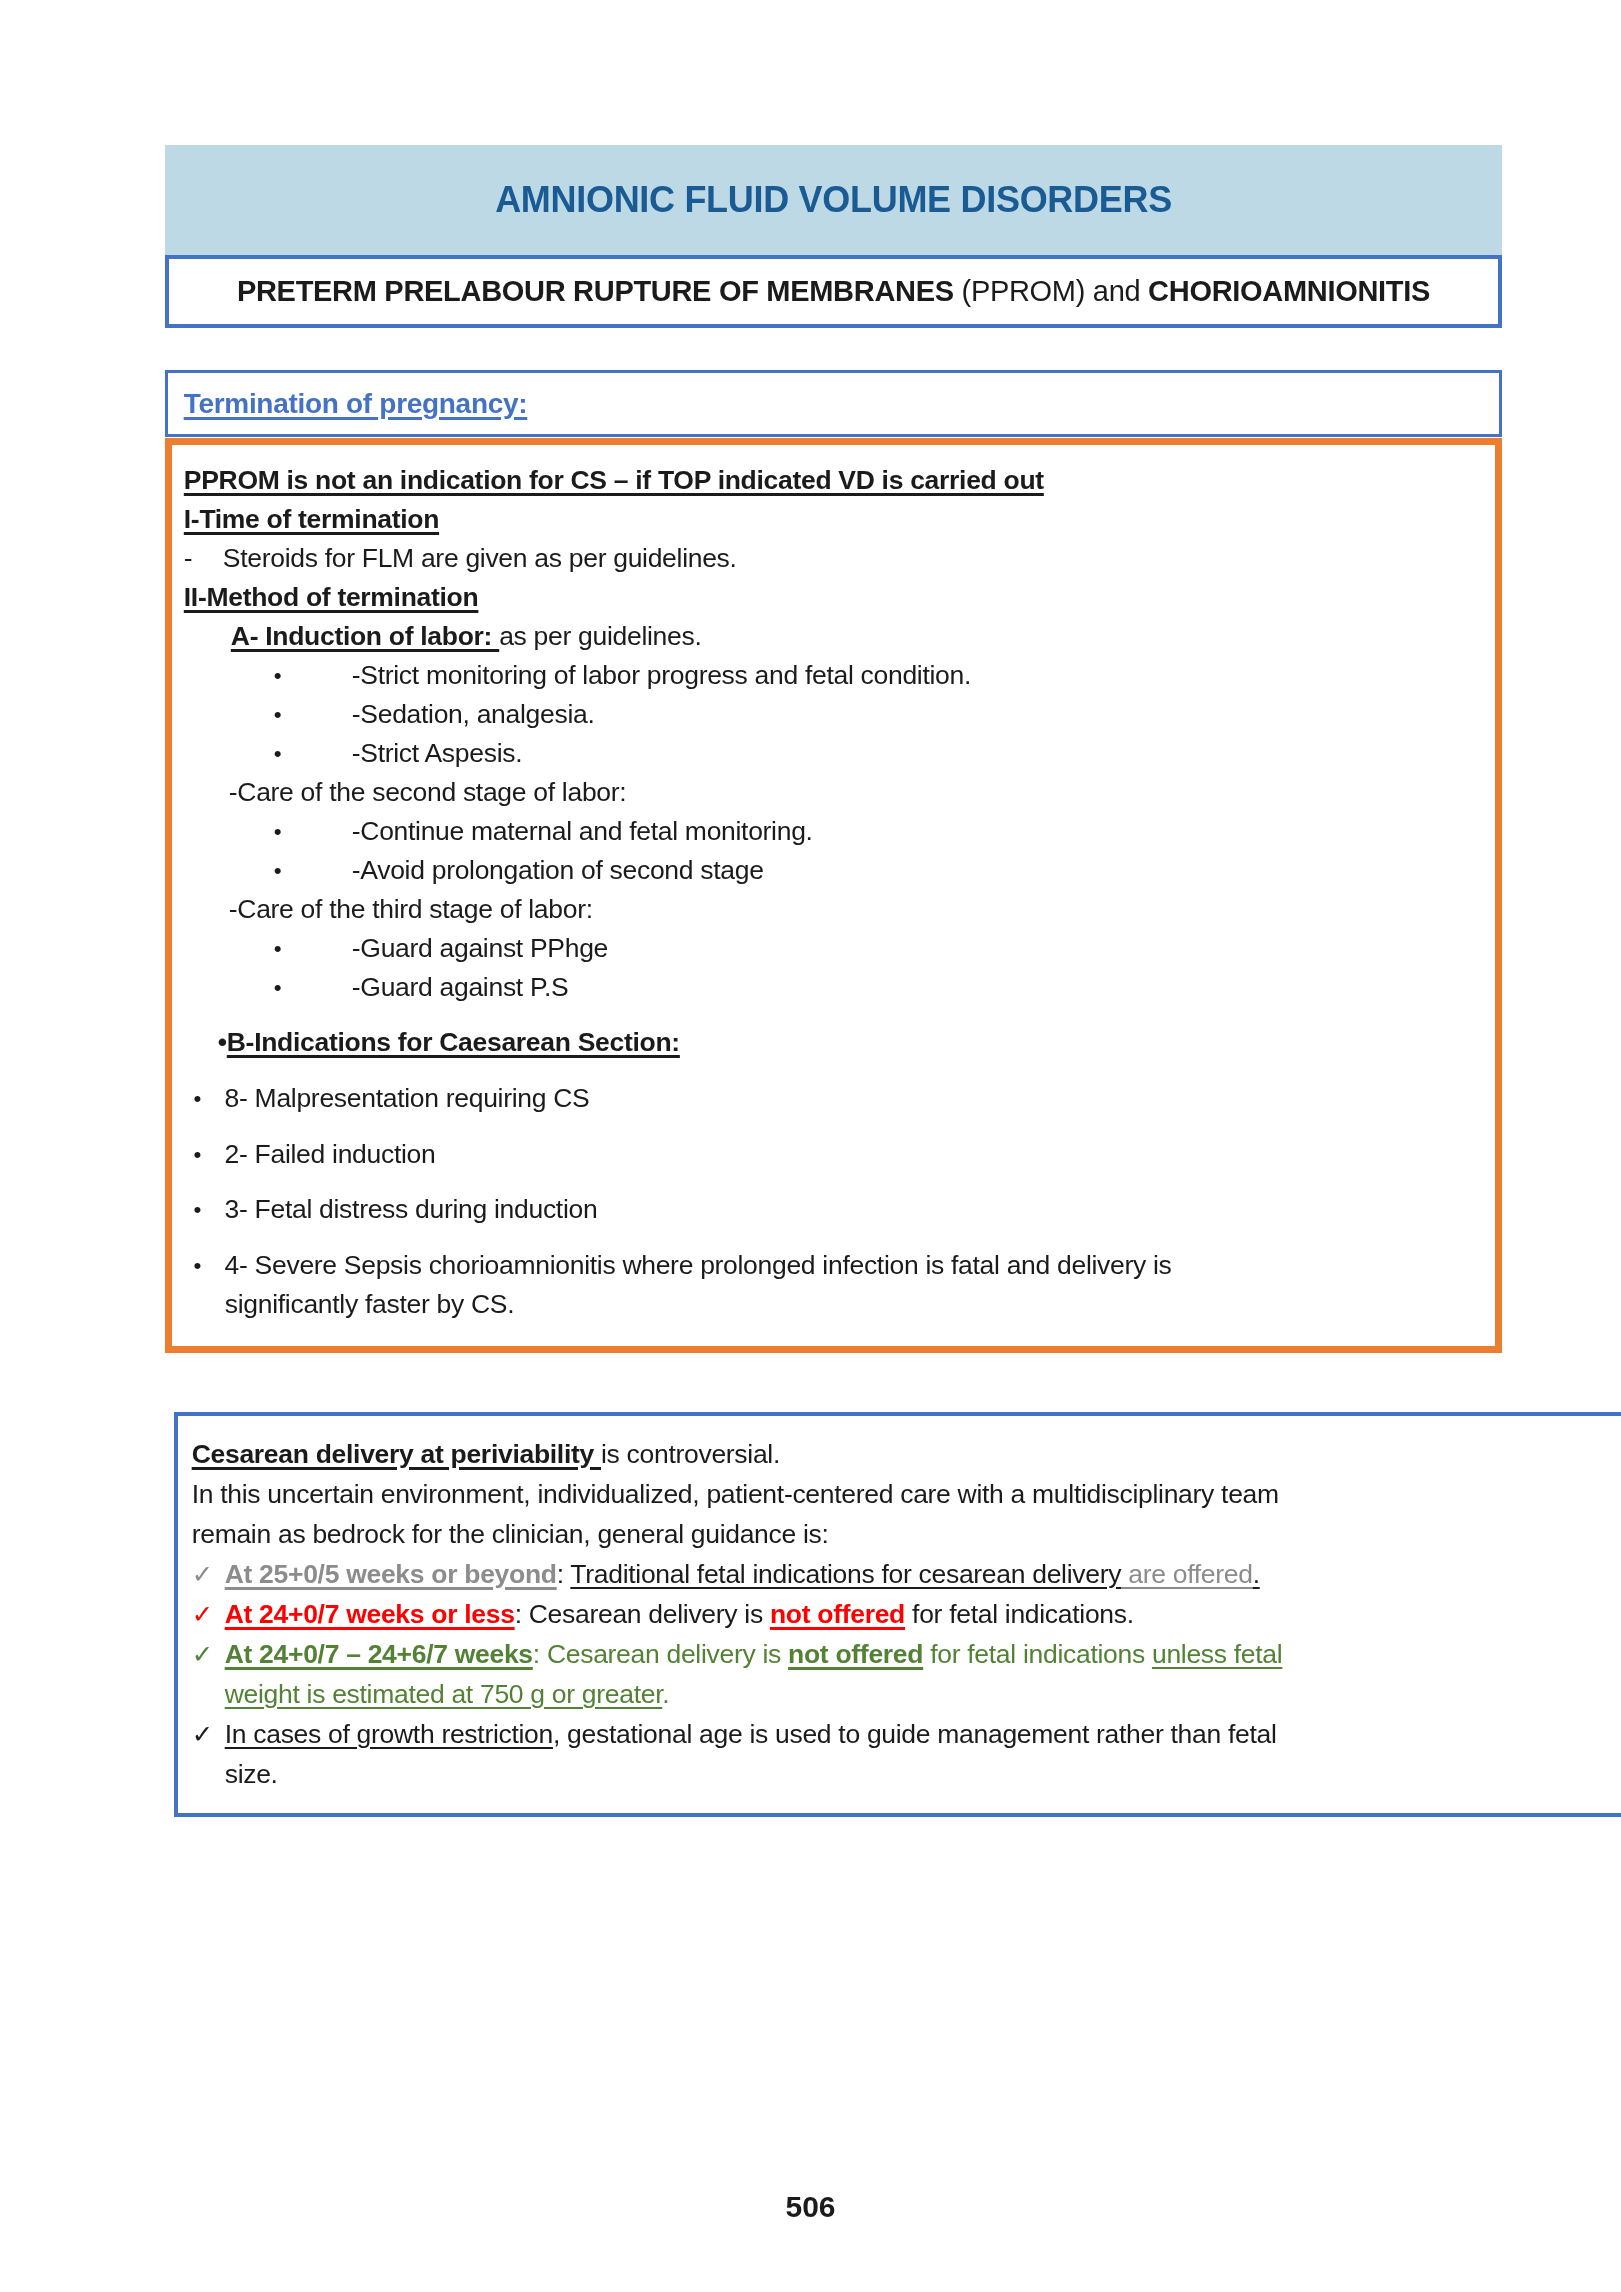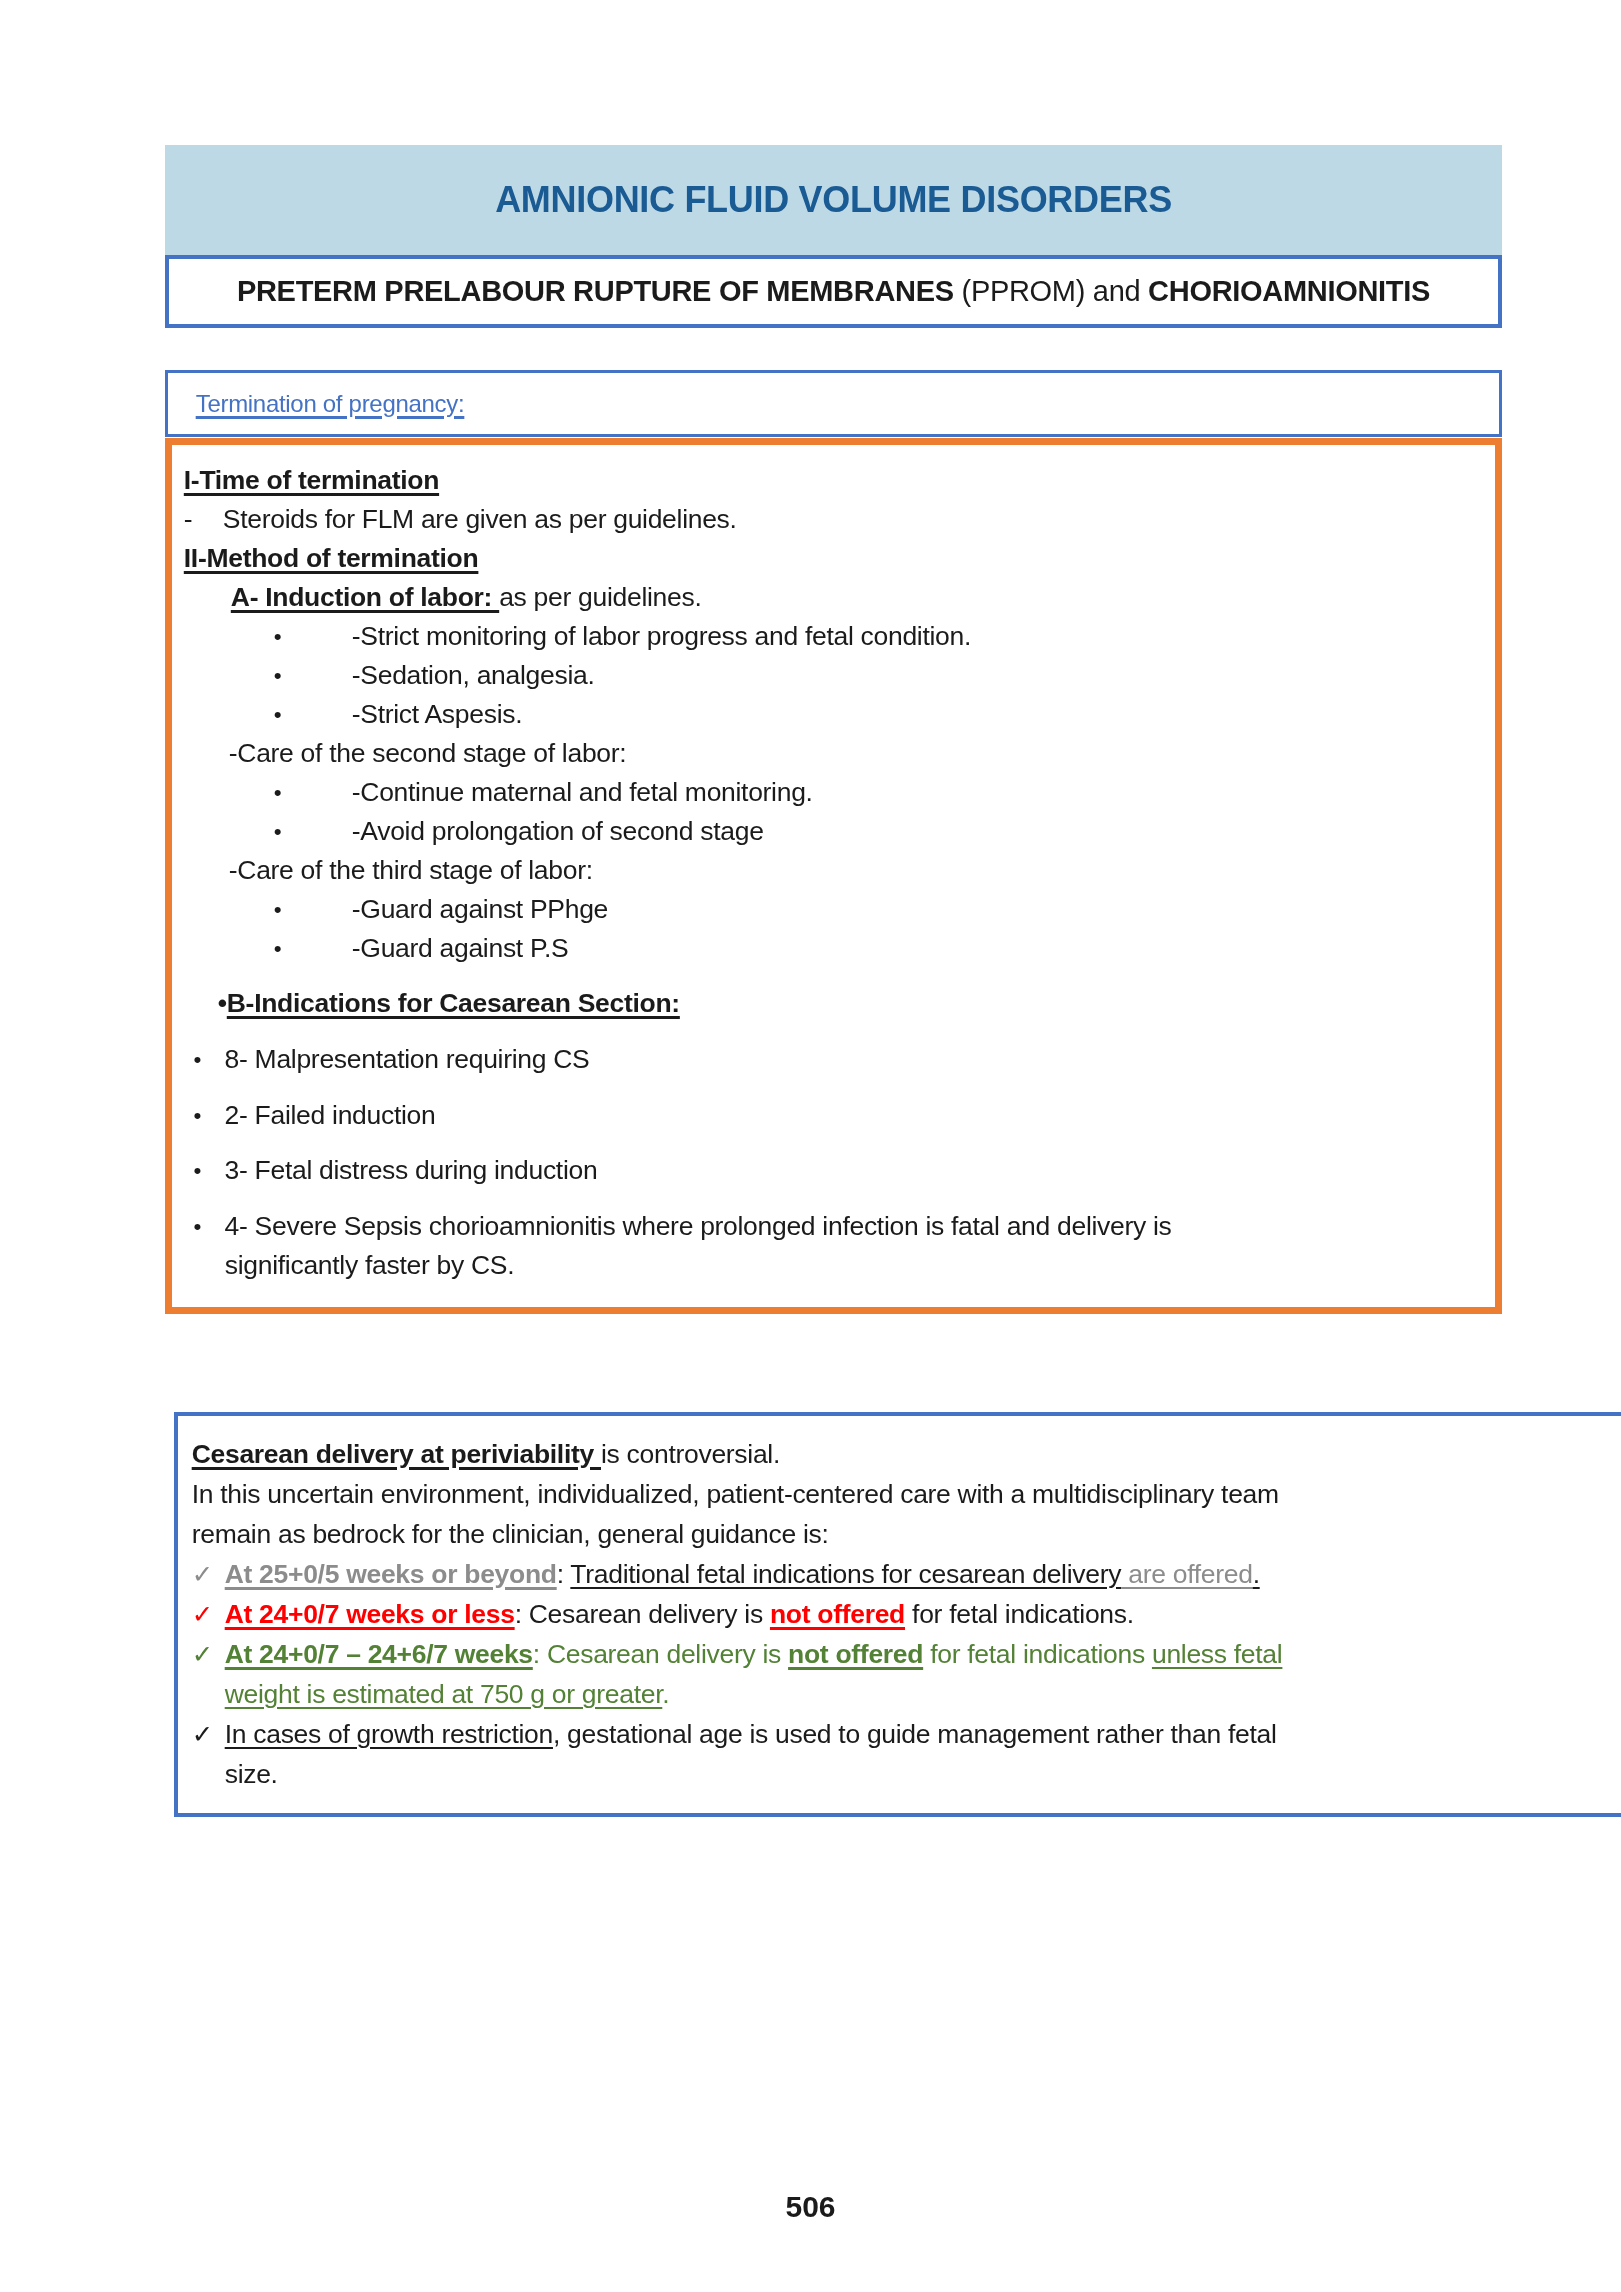--- a/index.html
+++ b/index.html
@@ -21,22 +21,22 @@
     display:flex;align-items:center;justify-content:center;font-size:29px;
   }
   .title-box .txt{text-align:center;}
   
   .term-box{
     position:absolute;left:165px;top:370px;width:1337px;height:67px;box-sizing:border-box;
     border:3.9px solid var(--blue_border,#4472c4);background:#fff;
     display:flex;align-items:center;padding-left:15.7px;
   }
   .term-title{
-    font-size:24px;font-weight:normal;color:var(--blue_text,#4472c4);
-    text-decoration:underline;text-decoration-thickness:2.9px;text-underline-offset:3.9px;margin-left:12px;
+    font-size:28px;font-weight:bold;color:var(--blue_text,#4472c4);
+    text-decoration:underline;text-decoration-thickness:2.9px;text-underline-offset:3.9px;
   }
   
   .box-orange{
     position:absolute;left:165px;top:438px;width:1337px;box-sizing:border-box;
     border:7.8px solid var(--orange_border,#ed7d31);background:#fff;
     padding:15.7px 13.7px 21.6px 11.8px;font-size:26.5px;line-height:39px;
   }
   
   .box-blue2{
     position:absolute;left:161px;top:1412px;width:1459px;box-sizing:border-box;
@@ -84,20 +84,23 @@
         <span class="txt"><span class="b">PRETERM PRELABOUR RUPTURE OF MEMBRANES </span><span class="">(PPROM) and </span><span class="b">CHORIOAMNIONITIS</span></span>
       </div>
     </div>
 
   <div class="term-box">
     <div class="term-title">Termination of pregnancy:</div>
   </div>
 
   <div class="box-orange">
       <div class="line l0">
+        <span class="txt"><span class="b u">PPROM is not an indication for CS – if TOP indicated VD is carried out</span></span>
+      </div>
+      <div class="line l0">
         <span class="txt"><span class="b u">I-Time of termination</span></span>
       </div>
       <div class="line ldash">
         <span class="bullet ">-</span>
         <span class="txt"><span class="">Steroids for FLM are given as per guidelines.</span></span>
       </div>
       <div class="line l0">
         <span class="txt"><span class="b u">II-Method of termination</span></span>
       </div>
       <div class="line l1">

